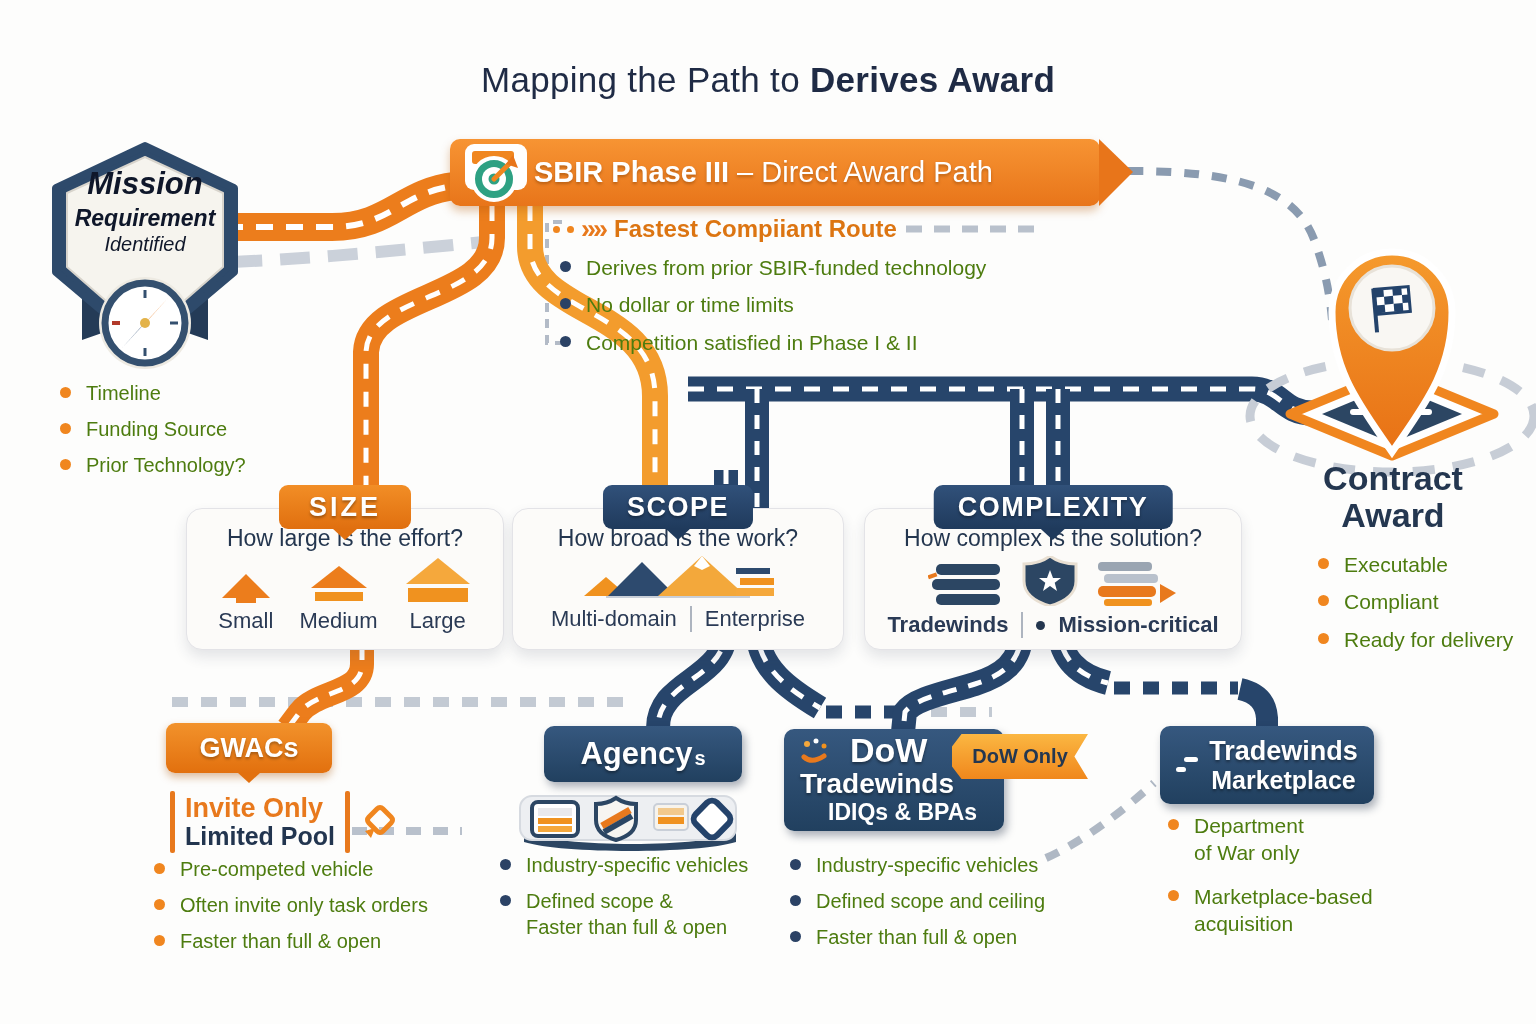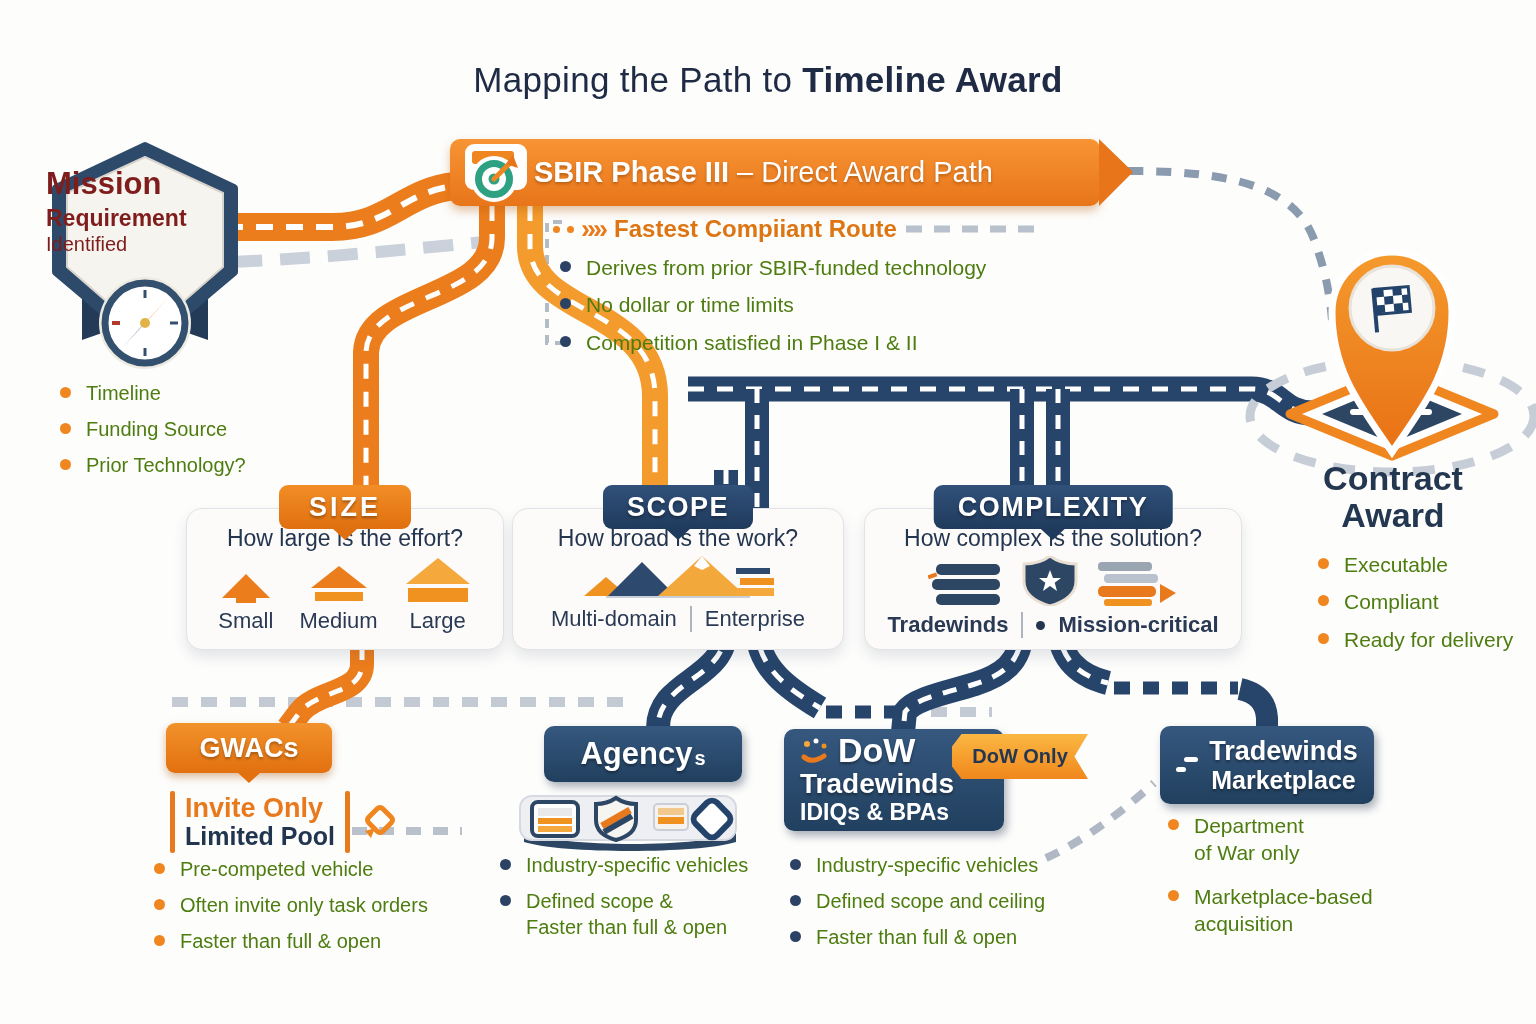--- a/index.html
+++ b/index.html
@@ -5,21 +5,21 @@
   html,body{margin:0;padding:0;background:#fff;}
   .canvas{position:relative;width:1536px;height:1024px;background:#FDFDFC;overflow:hidden;
           font-family:"Liberation Sans",sans-serif;color:#2A3A55;}
   .abs{position:absolute;}
   .lvl1{z-index:1;} .lvl2{z-index:2;} .lvl3{z-index:3;}
 
   .title{left:0;right:0;top:60px;text-align:center;font-size:35px;color:#1F2B45;font-weight:500;letter-spacing:.3px;}
   .title b{font-weight:800;}
 
   
-  .badge-txt{width:198px;text-align:left;color:#7f1d1d;line-height:1.05;}
+  .badge-txt{width:198px;text-align:center;color:#0f172a;line-height:1.05;font-style:italic;}
   .bt1{font-size:31px;font-weight:800;}
   .bt2{font-size:23px;font-weight:800;}
   .bt3{font-size:20px;font-weight:400;}
 
   
   .blist{list-style:none;margin:0;padding:0;}
   .blist li{position:relative;padding-left:28px;margin-bottom:10px;font-size:20px;line-height:1.3;color:#4d7c0f;white-space:pre-line;}
   .blist li::before{content:"";position:absolute;left:2px;top:7px;width:11px;height:11px;border-radius:50%;}
   .blist.orange li::before{background:#F0861F;}
   .blist.navy li::before{background:#2B4265;}
@@ -72,23 +72,23 @@
   .inv1{color:#E8791D;font-weight:800;font-size:27px;}
   .inv2{color:#22354F;font-weight:800;font-size:25px;}
 
   .navy-box{background:linear-gradient(180deg,#36587F,#21405F);border-radius:10px;
         box-shadow:3px 5px 8px rgba(20,35,60,.35);color:#fff;}
   .agency-box{left:544px;top:726px;width:198px;height:56px;display:flex;align-items:center;justify-content:center;gap:2px;}
   .agency-main{font-size:31px;font-weight:800;text-shadow:0 2px 3px rgba(0,0,0,.4);}
   .agency-s{font-size:20px;font-weight:700;align-self:center;margin-top:8px;}
 
   .dow-box{left:784px;top:729px;width:220px;height:102px;display:flex;flex-direction:column;justify-content:center;padding-left:16px;box-sizing:border-box;}
-  .dow-l1{display:flex;align-items:center;gap:8px;font-size:34px;font-weight:800;line-height:1.05;text-shadow:0 2px 3px rgba(0,0,0,.4);}
+  .dow-l1{display:flex;align-items:center;gap:20px;font-size:34px;font-weight:800;line-height:1.05;text-shadow:0 2px 3px rgba(0,0,0,.4);}
   .dow-l2{font-size:28px;font-weight:800;line-height:1.1;text-shadow:0 2px 3px rgba(0,0,0,.4);}
-  .dow-l3{font-size:23px;font-weight:600;line-height:1.2;}
+  .dow-l3{font-size:23px;font-weight:600;line-height:1.2;margin-left:28px;}
   .dow-ribbon{left:952px;top:734px;width:136px;height:45px;display:flex;align-items:center;justify-content:center;
         background:linear-gradient(180deg,#FBB742,#F0871C);color:#243750;font-weight:700;font-size:20px;
         clip-path:polygon(7% 0,100% 0,90% 50%,100% 100%,7% 100%,0 72%,0 28%);}
 
   .mkt-box{left:1160px;top:726px;width:214px;height:78px;display:flex;align-items:center;justify-content:center;gap:9px;}
   .mkt-col{display:flex;flex-direction:column;align-items:center;line-height:1.12;}
   .mkt-l1{font-size:27px;font-weight:800;text-shadow:0 2px 3px rgba(0,0,0,.4);}
   .mkt-l2{font-size:25px;font-weight:800;text-shadow:0 2px 3px rgba(0,0,0,.4);}
 </style>
 </head>
@@ -136,21 +136,21 @@
       <path d="M 1022 389 V 628 C 1022 664 1000 676 975 684 C 950 692 915 698 905 712 L 903 732" stroke="#FFFFFF" stroke-width="5" stroke-dasharray="14 12"></path>
 
       <path d="M 1058 389 V 620 C 1058 660 1080 676 1108 683" stroke="#27456B" stroke-width="24"></path>
       <path d="M 1058 389 V 620 C 1058 660 1080 676 1108 683" stroke="#FFFFFF" stroke-width="5" stroke-dasharray="14 12"></path>
       <path d="M 1114 688 H 1238" stroke="#27456B" stroke-width="13" stroke-dasharray="16 13"></path>
       <path d="M 1240 689 C 1258 693 1266 703 1267 718 L 1267 730" stroke="#27456B" stroke-width="22"></path>
     </g>
   </svg>
 
   <div class="abs lvl2 title">
-    <span>Mapping the Path to </span><b>Timeline Award</b>
+    <span>Mapping the Path to </span><b>Derives Award</b>
   </div>
 
   <svg class="abs lvl2" style="left:46px;top:140px" width="198" height="235" viewBox="0 0 198 235">
     <polygon points="36,120 162,120 162,200 99,178 36,200" fill="#243B57"></polygon>
     <polygon points="99,6 188,48 188,132 99,207 10,132 10,48" fill="#2E4A6B" stroke="#2E4A6B" stroke-width="8" stroke-linejoin="round"></polygon>
     <polygon points="99,17 177,53 177,127 99,195 21,127 21,53" fill="#F6F4EE" stroke="#D8D4CC" stroke-width="2" stroke-linejoin="round"></polygon>
     <g>
       <circle cx="99" cy="183" r="46" fill="#EDEAE2"></circle>
       <circle cx="99" cy="183" r="40" fill="#FFFFFF" stroke="#34506F" stroke-width="7"></circle>
       <line x1="99" y1="150" x2="99" y2="158" stroke="#34506F" stroke-width="3"></line>

